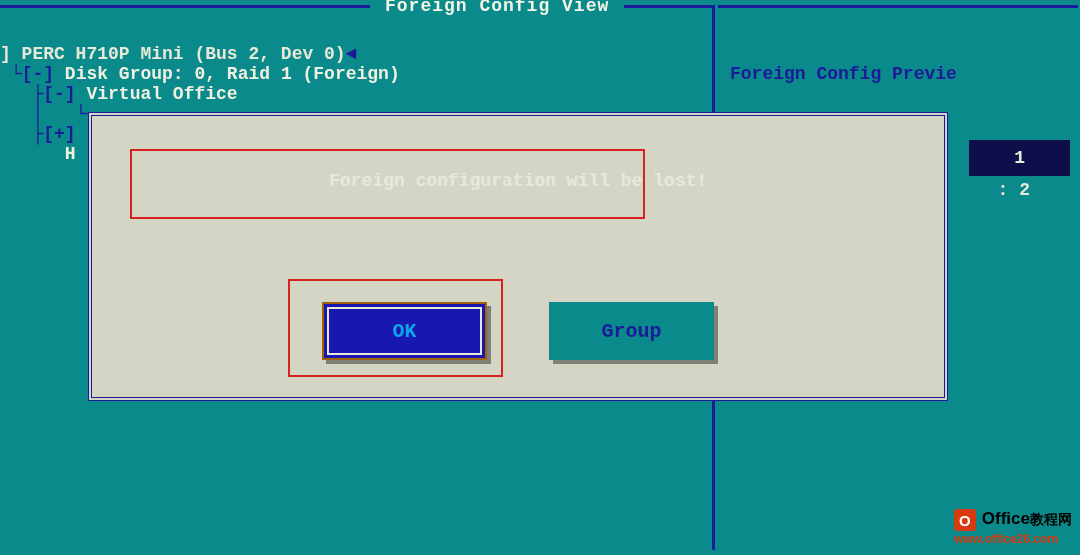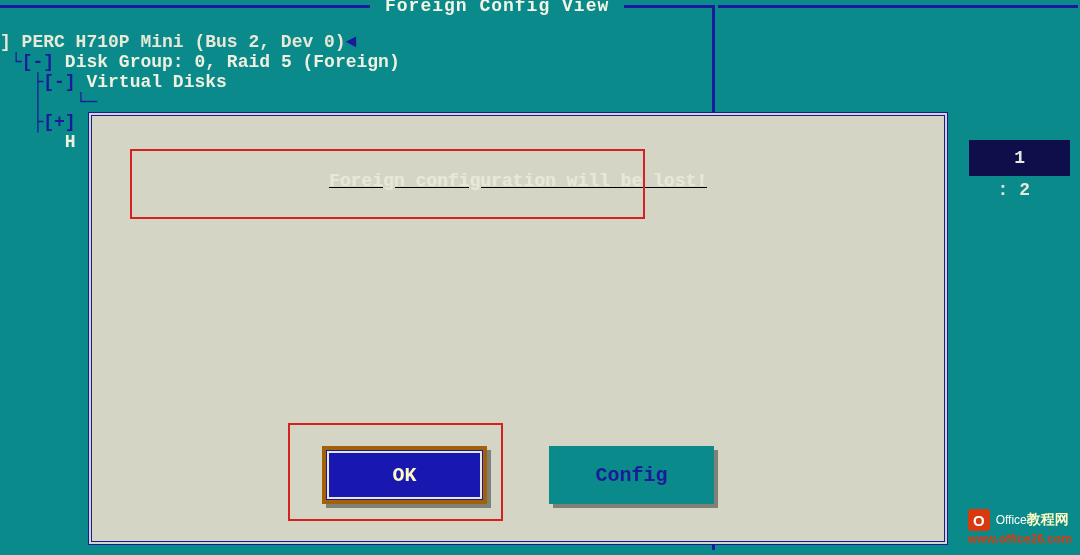--- a/index.html
+++ b/index.html
@@ -42,21 +42,21 @@
       position: absolute;
       top: -12px;
       left: 370px;
       background: #0a8a8a;
       color: #f5f5e5;
       padding: 0 15px;
       letter-spacing: 1px;
     }
     .tree {
       position: absolute;
-      top: 32px;
+      top: 44px;
       left: 0;
       color: #f0f0e0;
     }
     .tree-line {
       white-space: pre;
       line-height: 20px;
     }
     .controller-line {
       color: #e8e8d8;
     }
@@ -85,24 +85,23 @@
       right: 50px;
       top: 180px;
       color: #e8e8d8;
       font-size: 18px;
     }
     .dialog {
       position: absolute;
       top: 112px;
       left: 88px;
       width: 860px;
-      height: 433px;
+      height: 289px;
       background: #d5d5c5;
       border: 4px double #1a1a9a;
-      text-decoration: underline;
     }
     .dialog-msg {
       text-align: center;
       color: #e8e8d8;
       margin-top: 52px;
       line-height: 26px;
       text-shadow: 1px 0 0 rgba(232,232,216,0.4);
     }
     .red-box-msg {
       position: absolute;
@@ -129,22 +128,22 @@
       align-items: center;
       justify-content: center;
       font-family: 'Courier New', monospace;
       font-size: 20px;
       font-weight: bold;
       cursor: pointer;
       box-shadow: 4px 4px 0 rgba(0,0,0,0.4);
     }
     .btn-ok {
       background: #1818b0;
-      color: #fef9c3;
-      border: 4px solid #a16207;
+      color: #0ea5e9;
+      border: 2px solid #a16207;
       outline: 2px solid #e8e8d8;
       outline-offset: -7px;
     }
     .btn-cancel {
       background: #0a8a8a;
       color: #1a1a9a;
     }
     .red-box-ok {
       position: absolute;
       bottom: 20px;
@@ -171,62 +170,63 @@
       height: 22px;
       background: #d83a10;
       color: #fff;
       font-weight: bold;
       font-size: 15px;
       border-radius: 3px;
       vertical-align: middle;
       margin-right: 2px;
     }
     .wm-top {
-      color: #ffffff;
-      font-weight: normal;
-      font-size: 12px;
+      color: #000000;
+      font-weight: bold;
+      font-size: 17px;
     }
     .wm-cn {
-      color: #fef9c3;
+      color: #000000;
     }
     .wm-url {
       color: #d83a10;
       font-size: 12px;
       margin-top: 44px;
     }
   </style>
 </head>
 <body>
 
 <div class="main-panel">
   <div class="panel-title">Foreign Config View</div>
 </div>
 
 <div class="tree">
   <div class="tree-line controller-line"><span>] PERC H710P Mini (Bus 2, Dev 0)</span><span class="arrow-marker">◄</span></div>
-  <div class="tree-line"> <span class="tree-pipe">└</span><span class="arrow-marker">[-]</span> <span>Disk Group: 0, Raid 5 (Foreign)</span></div>
-  <div class="tree-line">   <span class="tree-pipe">├</span><span class="arrow-marker">[-]</span> <span>Virtual Disks</span></div>
+  <div class="tree-line"> <span class="tree-pipe">└</span><span class="arrow-marker">[-]</span> <span>Disk Group: 0, Raid 1 (Foreign)</span></div>
+  <div class="tree-line">   <span class="tree-pipe">├</span><span class="arrow-marker">[-]</span> <span>Virtual Office</span></div>
   <div class="tree-line">   <span class="tree-pipe">│   └─</span></div>
   <div class="tree-line">   <span class="tree-pipe">├</span><span class="arrow-marker">[+]</span></div>
   <div class="tree-line">      <span>H</span></div>
 </div>
 
 <div class="side-panel">
+  <div class="side-text">Foreign Config Previe</div>
 </div>
 <div class="side-inverse">1</div>
 <div class="side-num">: 2</div>
 
 <div class="dialog">
   <div class="red-box-msg"></div>
   <div class="dialog-msg">
     <div>Foreign configuration will be lost!</div>
   </div>
   <div class="button-row">
     <div class="btn btn-ok">OK</div>
-    <div class="btn btn-cancel">Config</div>
+    <div class="btn btn-cancel">Group</div>
   </div>
   <div class="red-box-ok"></div>
 </div>
 
 <div class="watermark">
   <span class="wm-icon">O</span>
   <span class="wm-top">Office</span><span class="wm-cn">教程网</span><br>
   <span class="wm-url">www.office26.com</span>
 </div>
 

